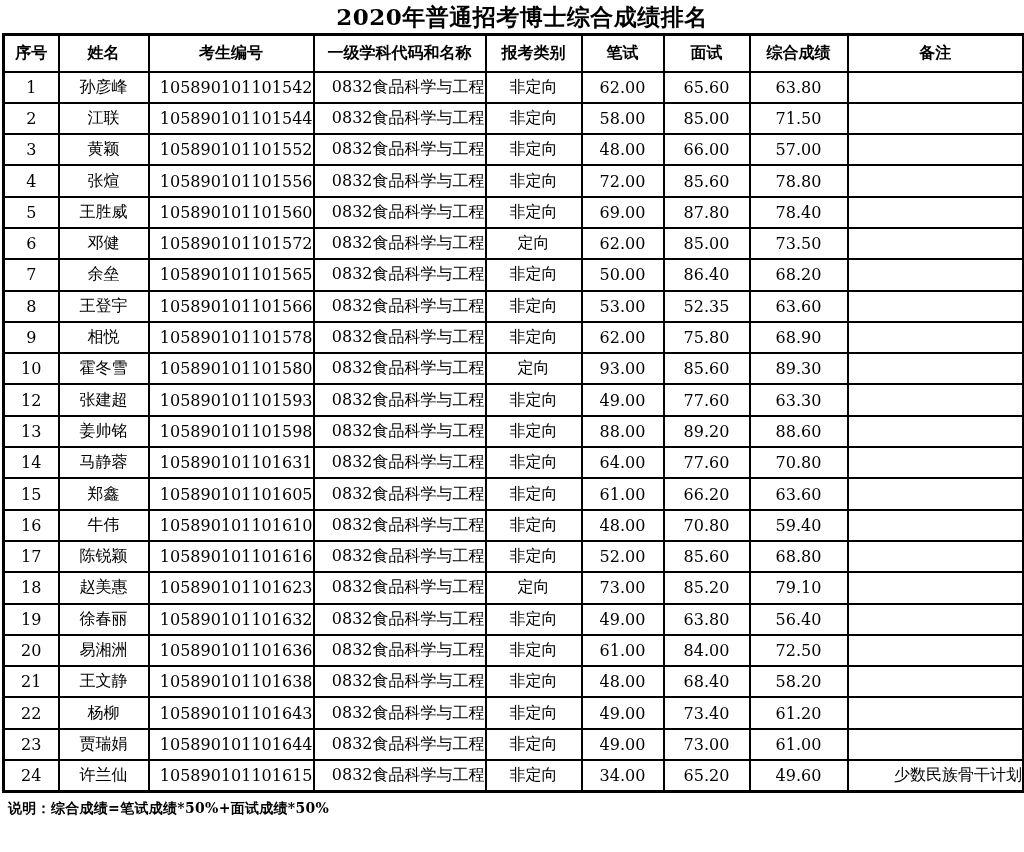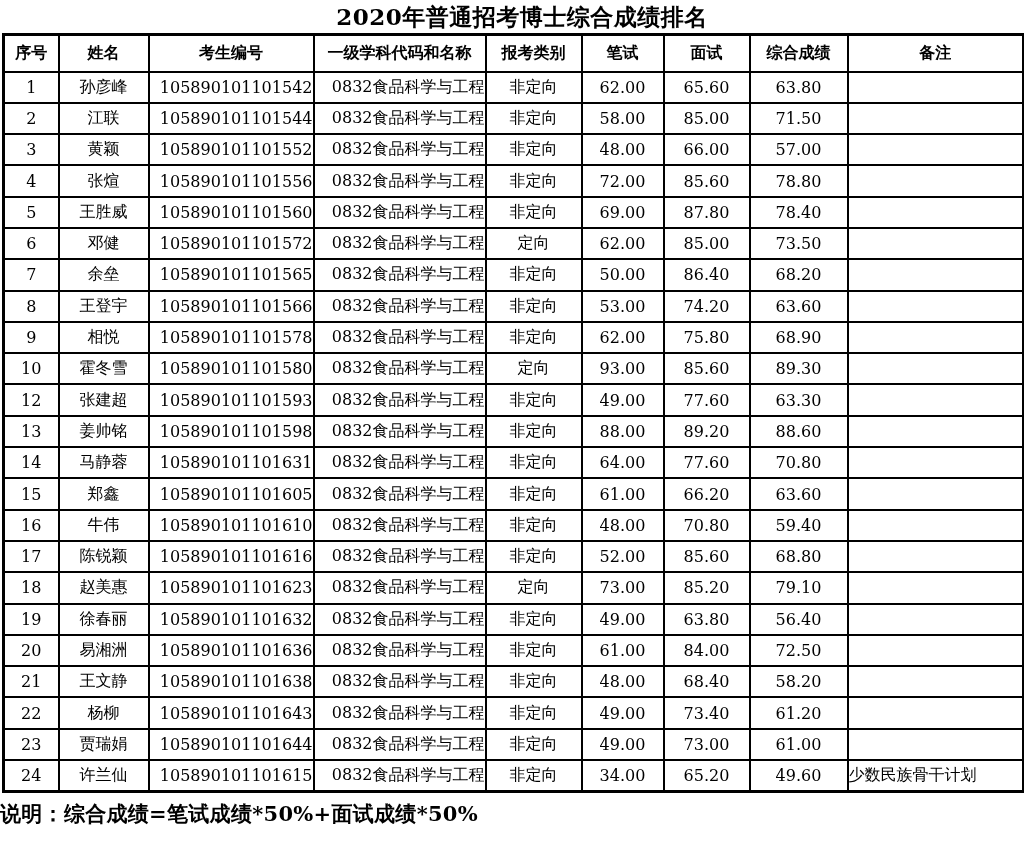--- a/index.html
+++ b/index.html
@@ -35,24 +35,24 @@
     padding: 0;
   }
   table.score-table { border: 3px solid #000000; }
   thead tr { height: 37px; }
   tbody tr { height: 31.3px; }
   th { font-weight: bold; text-align: center; font-size: 16.5px; }
   td { font-weight: normal; }
   .c-no, .c-name, .c-cat, .c-written, .c-interview, .c-total { text-align: center; }
   .c-id   { text-align: right; padding-left: 5px; }
   .c-disc { text-align: right; padding-left: 7px; font-size: 15.5px; }
-  .c-remark { text-align: left; padding-left: 4px; font-size: 15px; }
+  .c-remark { text-align: right; padding-left: 4px; font-size: 15px; }
   .footnote {
-    margin: 7px 0 0 0;
-    font-size: 21px;
+    margin: 7px 0 0 8px;
+    font-size: 14px;
     font-weight: bold;
     letter-spacing: 0.3px;
   }
 </style>
 </head>
 <body>
 
 <div class="page">
 
   <h1 class="title">2020年普通招考博士综合成绩排名</h1>
@@ -160,21 +160,21 @@
     <td class="c-total">68.20</td>
     <td class="c-remark"></td>
   </tr>
         <tr>
     <td class="c-no">8</td>
     <td class="c-name">王登宇</td>
     <td class="c-id">105890101101566</td>
     <td class="c-disc">0832食品科学与工程</td>
     <td class="c-cat">非定向</td>
     <td class="c-written">53.00</td>
-    <td class="c-interview">74.20</td>
+    <td class="c-interview">52.35</td>
     <td class="c-total">63.60</td>
     <td class="c-remark"></td>
   </tr>
         <tr>
     <td class="c-no">9</td>
     <td class="c-name">相悦</td>
     <td class="c-id">105890101101578</td>
     <td class="c-disc">0832食品科学与工程</td>
     <td class="c-cat">非定向</td>
     <td class="c-written">62.00</td>

